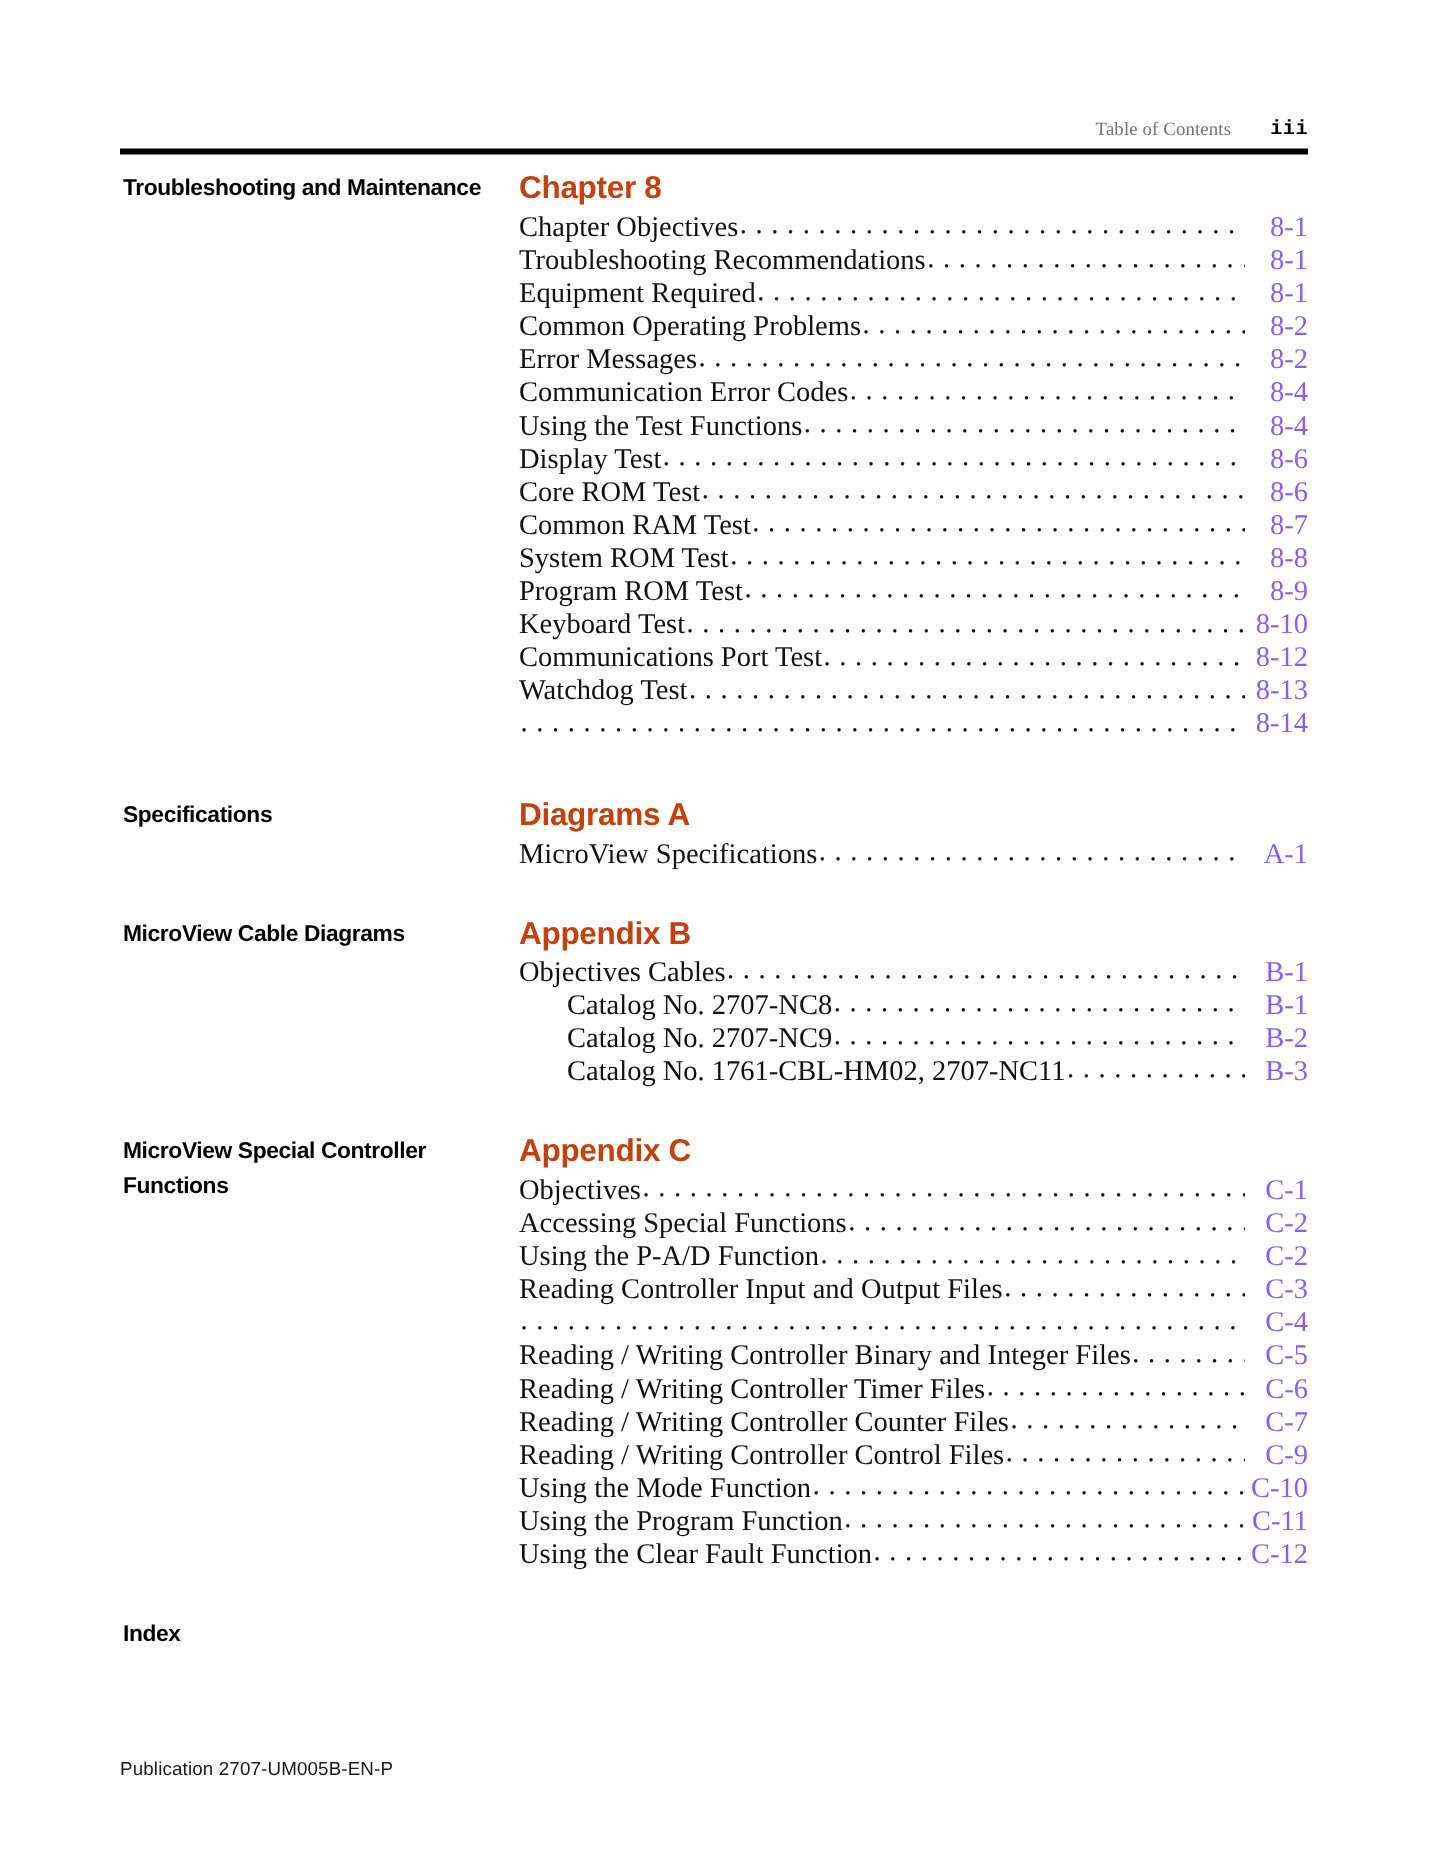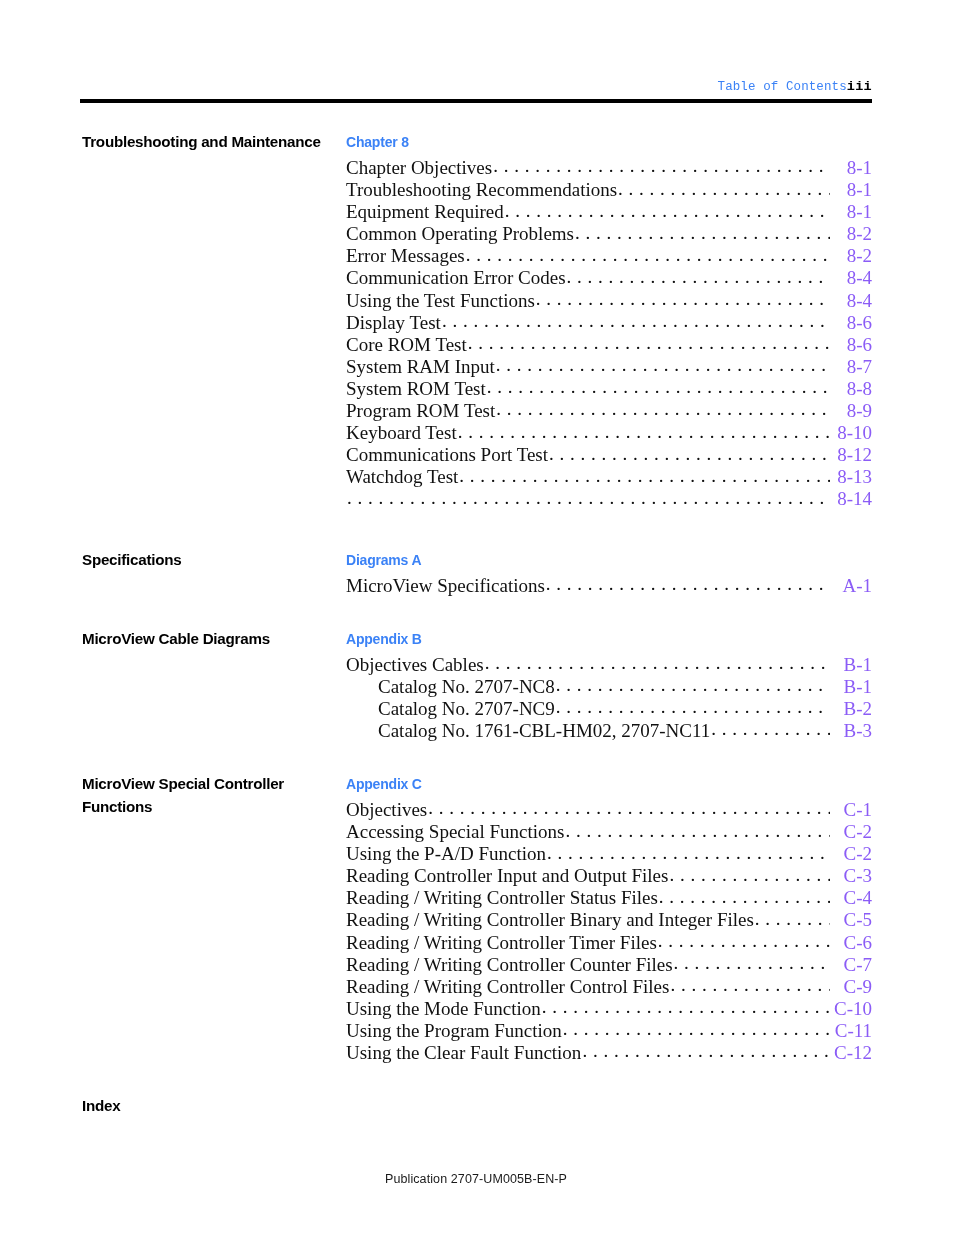--- a/index.html
+++ b/index.html
@@ -21,24 +21,25 @@
     position: absolute;
     left: 80px;
     top: 72px;
     width: 792px;
     height: 22px;
     display: flex;
     align-items: flex-end;
     justify-content: flex-end;
   }
   .header-title {
-    font-family: Liberation Mono, monospace;
+    font-family: Liberation Serif, serif;
     font-size: 12.5px;
     letter-spacing: 0.1px;
-    color: #3b82f6;
+    color: #737373;
+    margin-right: 26px;
     white-space: nowrap;
   }
   .header-folio {
     font-family: Liberation Mono, monospace;
     font-size: 13.5px;
     font-weight: bold;
     color: #000000;
     letter-spacing: 0.3px;
   }
   .header-rule {
@@ -47,21 +48,21 @@
     top: 99px;
     width: 792px;
     height: 4px;
     background: #000000;
   }
 
   
   .toc {
     position: absolute;
     left: 0;
-    top: 130px;
+    top: 114px;
     width: 874px;
   }
   .toc-block {
     position: relative;
     width: 954px;
   }
   .block-label {
     position: absolute;
     left: 82px;
     width: 256px;
@@ -72,24 +73,24 @@
     letter-spacing: -0.25px;
     color: #000000;
   }
   .block-body {
     margin-left: 346px;
     width: 526px;
   }
   .block-title {
     font-family: "Liberation Sans", sans-serif;
     font-weight: bold;
-    font-size: 14px;
+    font-size: 21px;
     line-height: 24px;
     letter-spacing: -0.2px;
-    color: #3b82f6;
+    color: #c2410c;
     margin-bottom: 3px;
   }
 
   
   .entry {
     display: flex;
     align-items: center;
     font-size: 19px;
     line-height: 22.1px;
     color: #111111;
@@ -128,21 +129,21 @@
 
   .gap-lg { height: 37px; }
   .gap-md { height: 30px; }
 
   
   .page-footer {
     position: absolute;
     left: 80px;
     top: 1172px;
     width: 792px;
-    text-align: center;
+    text-align: left;
     font-family: "Liberation Sans", sans-serif;
     font-size: 12.5px;
     color: #1a1a1a;
     letter-spacing: 0.1px;
   }
 </style>
 </head>
 <body>
 
 <div class="page-header">
@@ -195,21 +196,21 @@
           <span class="entry-text">Display Test</span>
           <span class="entry-leader"></span>
           <span class="entry-page">8-6</span>
         </div>
         <div class="entry">
           <span class="entry-text">Core ROM Test</span>
           <span class="entry-leader"></span>
           <span class="entry-page">8-6</span>
         </div>
         <div class="entry">
-          <span class="entry-text">System RAM Input</span>
+          <span class="entry-text">Common RAM Test</span>
           <span class="entry-leader"></span>
           <span class="entry-page">8-7</span>
         </div>
         <div class="entry">
           <span class="entry-text">System ROM Test</span>
           <span class="entry-leader"></span>
           <span class="entry-page">8-8</span>
         </div>
         <div class="entry">
           <span class="entry-text">Program ROM Test</span>
@@ -295,21 +296,20 @@
           <span class="entry-text">Using the P-A/D Function</span>
           <span class="entry-leader"></span>
           <span class="entry-page">C-2</span>
         </div>
         <div class="entry">
           <span class="entry-text">Reading Controller Input and Output Files</span>
           <span class="entry-leader"></span>
           <span class="entry-page">C-3</span>
         </div>
         <div class="entry">
-          <span class="entry-text">Reading / Writing Controller Status Files</span>
           <span class="entry-leader"></span>
           <span class="entry-page">C-4</span>
         </div>
         <div class="entry">
           <span class="entry-text">Reading / Writing Controller Binary and Integer Files</span>
           <span class="entry-leader"></span>
           <span class="entry-page">C-5</span>
         </div>
         <div class="entry">
           <span class="entry-text">Reading / Writing Controller Timer Files</span>

